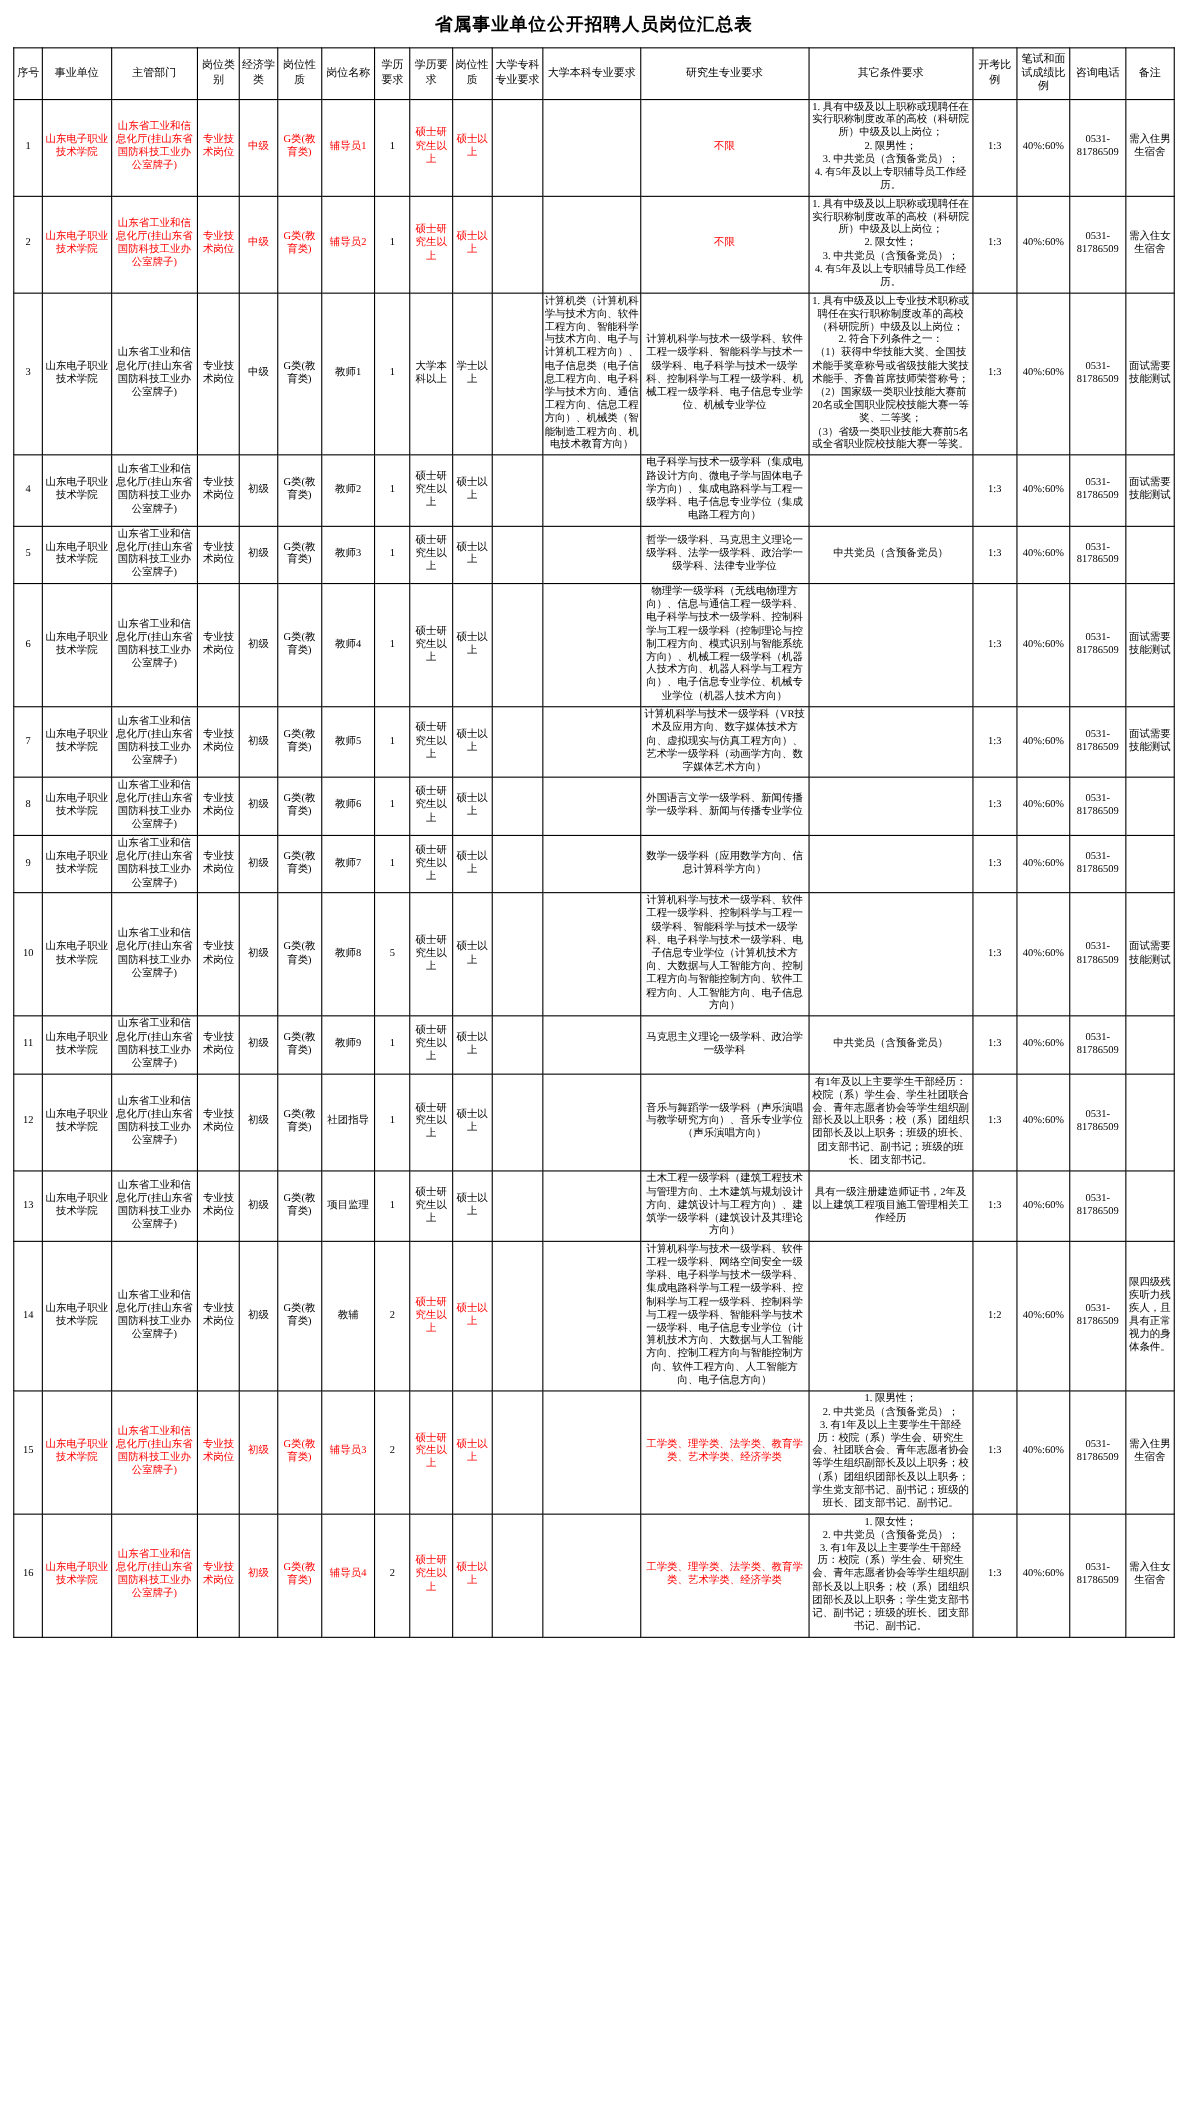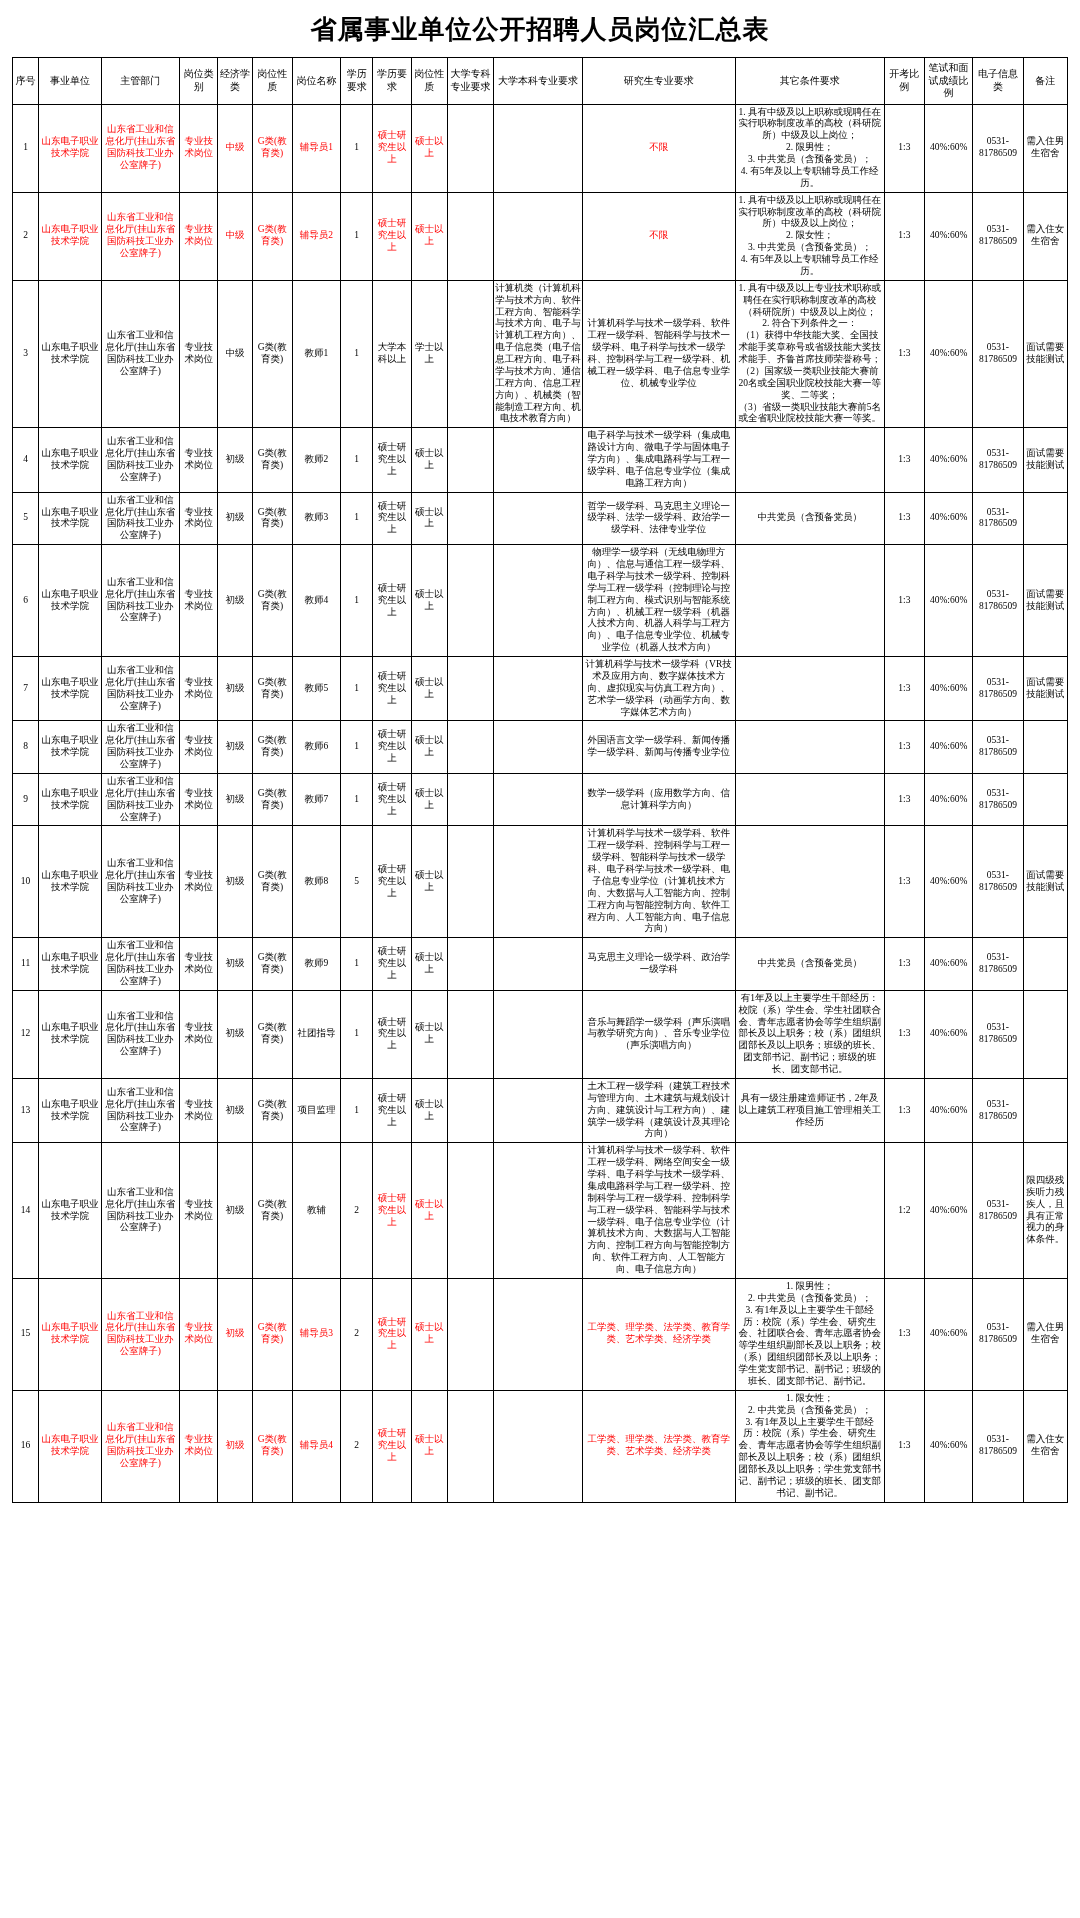--- a/index.html
+++ b/index.html
@@ -12,21 +12,21 @@
     font-family: "Liberation Serif", "DejaVu Serif", serif;
     color: #000000;
   }
   .page {
     width: 1080px;
     box-sizing: border-box;
     padding: 8px 12px 20px 12px;
   }
   .doc-title {
     text-align: center;
-    font-size: 26px;
+    font-size: 16px;
     font-weight: bold;
     letter-spacing: 1px;
     margin: 4px 0 10px 0;
     font-family: "Liberation Serif", "DejaVu Serif", serif;
   }
   table.sheet {
     border-collapse: collapse;
     width: 1056px;
     table-layout: fixed;
   }
@@ -113,21 +113,21 @@
         <th>岗位名称</th>
         <th>学历要求</th>
         <th>学历要求</th>
         <th>岗位性质</th>
         <th>大学专科专业要求</th>
         <th>大学本科专业要求</th>
         <th>研究生专业要求</th>
         <th>其它条件要求</th>
         <th>开考比例</th>
         <th>笔试和面试成绩比例</th>
-        <th>电子信息类</th>
+        <th>咨询电话</th>
         <th>备注</th>
       </tr>
     </thead>
     <tbody id="table-body">
         <tr>
           <td>1</td>
           <td class="red">山东电子职业技术学院</td>
           <td class="red">山东省工业和信息化厅(挂山东省国防科技工业办公室牌子)</td>
           <td class="red">专业技术岗位</td>
           <td class="red">中级</td>

